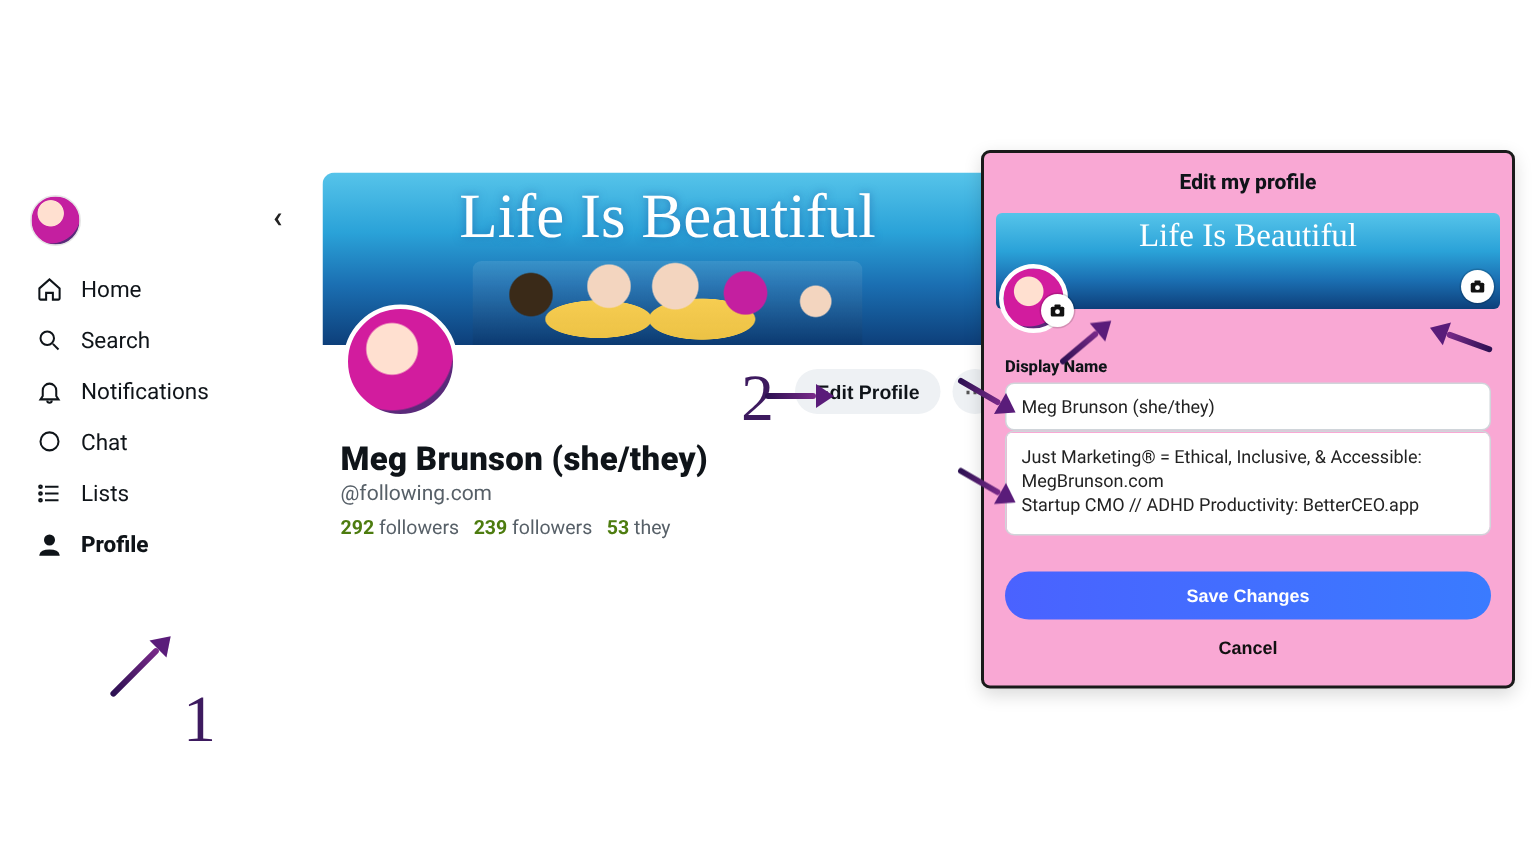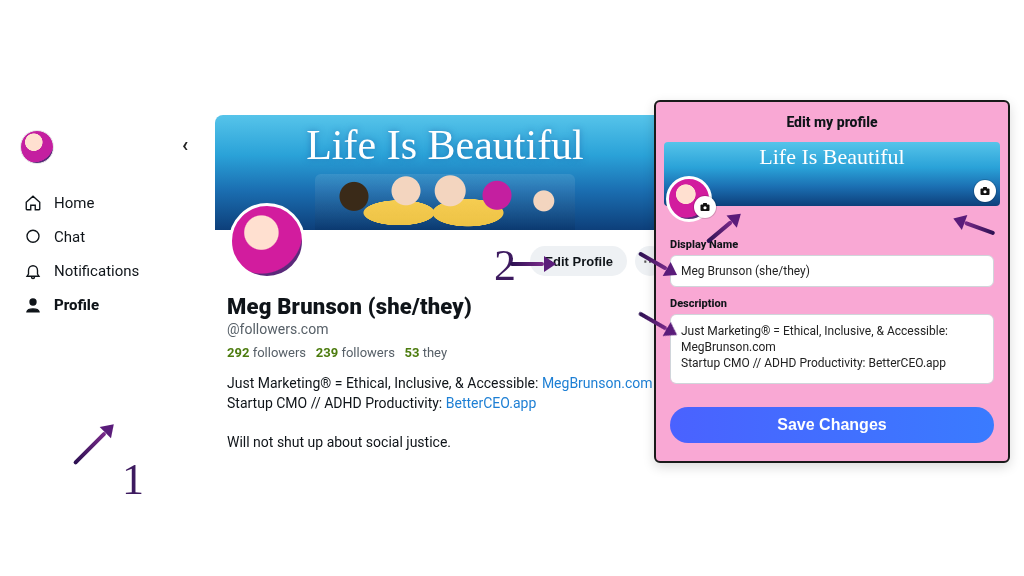--- a/index.html
+++ b/index.html
@@ -21,21 +21,21 @@
   }
   .avatar-small {
     width: 34px; height: 34px; border-radius: 50%;
     background: radial-gradient(circle at 40% 35%, #ffe0d0 0 30%, #c41fa0 32% 70%, #5a2a7a 72% 100%);
     border: 1px solid #e6e6e6;
   }
   .back-chev {
     position: absolute; left: 182px; top: 132px;
     font-size: 20px; font-weight: 700; color: #222;
   }
-  .nav { margin-top: 24px; display: flex; flex-direction: column; gap: 4px; }
+  .nav { margin-top: 14px; display: flex; flex-direction: column; gap: 4px; }
   .nav-item {
     display: flex; align-items: center; gap: 12px;
     padding: 6px 4px; border-radius: 20px;
     font-size: 15px; color: #0f1419; cursor: pointer;
   }
   .nav-item.active { font-weight: 800; }
   .nav-item .ic { width: 18px; height: 18px; display:flex; align-items:center; justify-content:center; }
   .ic svg { stroke: #0f1419; fill: none; stroke-width: 1.8; }
   .ic.fill svg { fill: #0f1419; }
 
@@ -142,21 +142,21 @@
   .modal input, .modal textarea {
     width:100%; border:1px solid #d0d5da; border-radius:6px;
     padding:8px 10px; font-size:12px; font-family:inherit;
     color:#222; resize:none;
   }
   .modal textarea { height:70px; line-height:1.35; }
   .save-btn {
     display:block; width:calc(100% - 28px); margin:16px auto 6px;
     padding:9px 0; border:none; border-radius:20px;
     background:linear-gradient(90deg,#4a62ff,#3a7bff);
-    color:#fff; font-weight:700; font-size:16px; cursor:pointer;
+    color:#fff; font-weight:700; font-size:12px; cursor:pointer;
   }
   .cancel-btn {
     display:block; width:100%; text-align:center;
     background:none; border:none; font-size:12px; font-weight:700;
     padding:6px 0; cursor:pointer; color:#111;
   }
 
   
   .ann { position:absolute; pointer-events:none; }
   .ann.num { font-family:"Brush Script MT", cursive; font-size:44px; color:#3d1a5f; }
@@ -187,34 +187,54 @@
       <span class="ic">
         <svg viewBox="0 0 24 24">
             <path d="M3 11 12 3l9 8v9a1 1 0 0 1-1 1h-5v-6H9v6H4a1 1 0 0 1-1-1z"></path>
           </svg>
       </span>
       <span>Home</span>
     </div>
     <div class="nav-item">
       <span class="ic">
         <svg viewBox="0 0 24 24">
+            <circle cx="10" cy="10" r="6"></circle>
+            <path d="m15 15 5 5"></path>
+          </svg>
+      </span>
+      <span>Search</span>
+    </div>
+    <div class="nav-item">
+      <span class="ic">
+        <svg viewBox="0 0 24 24">
+            <path d="M6 16V11a6 6 0 0 1 12 0v5l2 3H4z"></path>
+            <path d="M10 20a2 2 0 0 0 4 0"></path>
+          </svg>
+      </span>
+      <span>Notifications</span>
+    </div>
+    <div class="nav-item">
+      <span class="ic">
+        <svg viewBox="0 0 24 24">
             <circle cx="12" cy="11" r="8"></circle>
             <path d="M8 11h.01M12 11h.01M16 11h.01"></path>
           </svg>
       </span>
       <span>Chat</span>
     </div>
     <div class="nav-item">
       <span class="ic">
         <svg viewBox="0 0 24 24">
-            <path d="M6 16V11a6 6 0 0 1 12 0v5l2 3H4z"></path>
-            <path d="M10 20a2 2 0 0 0 4 0"></path>
-          </svg>
-      </span>
-      <span>Notifications</span>
+            <path d="M8 6h12M8 12h12M8 18h12"></path>
+            <circle cx="4" cy="6" r="1.2"></circle>
+            <circle cx="4" cy="12" r="1.2"></circle>
+            <circle cx="4" cy="18" r="1.2"></circle>
+          </svg>
+      </span>
+      <span>Lists</span>
     </div>
     <div class="nav-item active">
       <span class="ic fill">
         <svg viewBox="0 0 24 24">
             <circle cx="12" cy="8" r="4"></circle>
             <path d="M4 21c1-5 15-5 16 0z"></path>
           </svg>
       </span>
       <span>Profile</span>
     </div>
@@ -228,34 +248,28 @@
     <div class="script">Life Is Beautiful</div>
     <div class="fam"></div>
   </div>
   <div class="profile-avatar"></div>
   <div class="profile-actions">
     <button class="btn-pill">Edit Profile</button>
     <div class="btn-more">⋯</div>
   </div>
   <div class="profile-body">
     <div class="display-name">Meg Brunson (she/they)</div>
-    <div class="handle">@followers.com</div>
+    <div class="handle">@following.com</div>
     <div class="counts">
       <b>292</b>
       <span>followers</span>&nbsp;&nbsp;
       <b>239</b>
       <span>followers</span>&nbsp;&nbsp;
       <b>53</b>
       <span>they</span>
-    </div>
-    <div class="bio">
-      <span>Just Marketing® = Ethical, Inclusive, &amp; Accessible: </span><a href="#">MegBrunson.com</a><br>
-      <span>Startup CMO // ADHD Productivity: </span><a href="#">BetterCEO.app</a>
-      <br><br>
-      <span>Will not shut up about social justice.</span>
     </div>
   </div>
 </div>
 
 <div class="modal">
   <h3>Edit my profile</h3>
   <div class="mbanner">
     <div class="script">Life Is Beautiful</div>
     <div class="mavatar"></div>
     <div class="cambadge" style="left:30px; bottom:-12px;">
@@ -269,27 +283,27 @@
       <svg viewBox="0 0 24 24">
           <rect x="3" y="7" width="18" height="13" rx="2" fill="#111"></rect>
           <circle cx="12" cy="13.5" r="3.2" fill="#fff"></circle>
           <rect x="8" y="4" width="8" height="4" rx="1" fill="#111"></rect>
         </svg>
     </div>
   </div>
   <div class="form">
     <label>Display Name</label>
     <input type="text" value="Meg Brunson (she/they)" style="">
-    <label>Description</label>
     <textarea style="">Just Marketing® = Ethical, Inclusive, &amp; Accessible: MegBrunson.com
 Startup CMO // ADHD Productivity: BetterCEO.app
 
 Will not shut up about social justice.</textarea>
   </div>
   <button class="save-btn">Save Changes</button>
+  <button class="cancel-btn">Cancel</button>
 </div>
 
 <div class="ann num" style="left:122px; top:454px;">1</div>
 <div class="arrow rot45 ann" style="left:66px; top:436px; width:56px;"></div>
 
 <div class="ann num" style="left:494px; top:240px;">2</div>
 <div class="arrow ann" style="left:510px; top:256px; width:46px;"></div>
 
 <div class="arrow rot30 ann" style="left:636px; top:256px; width:44px;"></div>
 <div class="arrow rot30 ann" style="left:636px; top:316px; width:44px;"></div>

